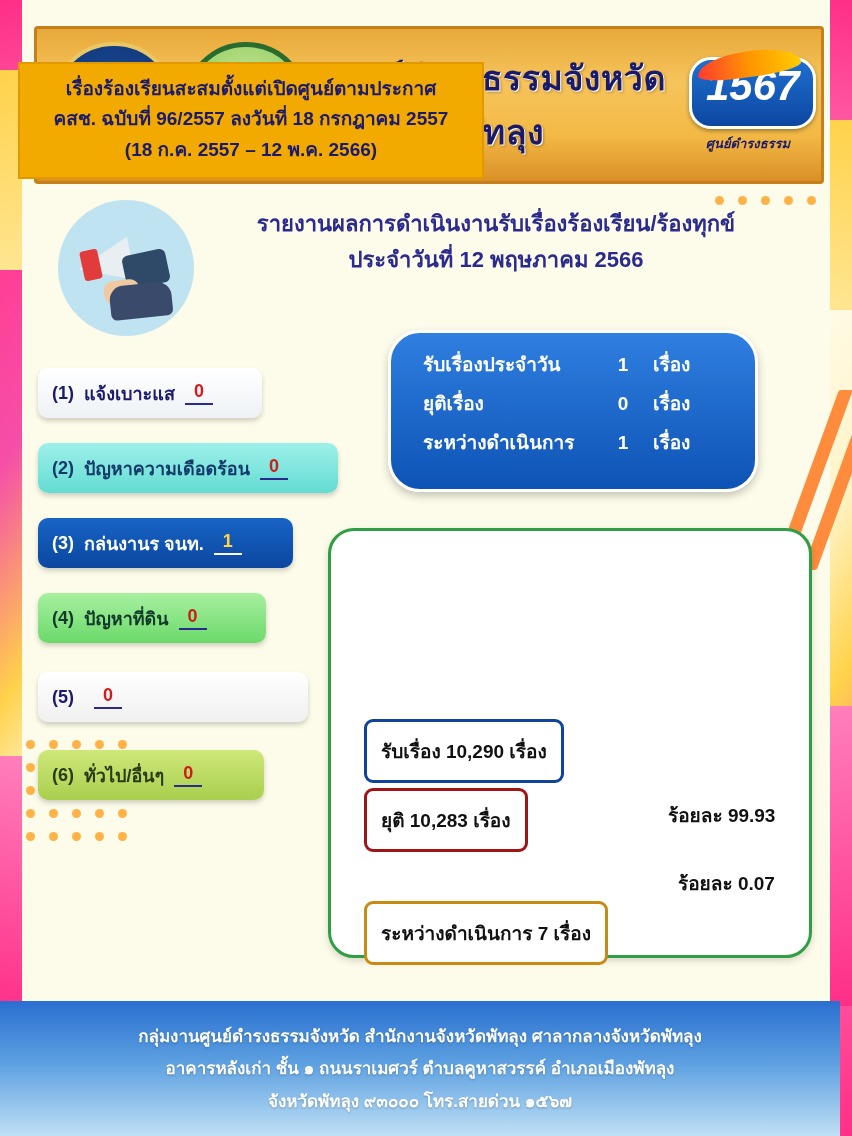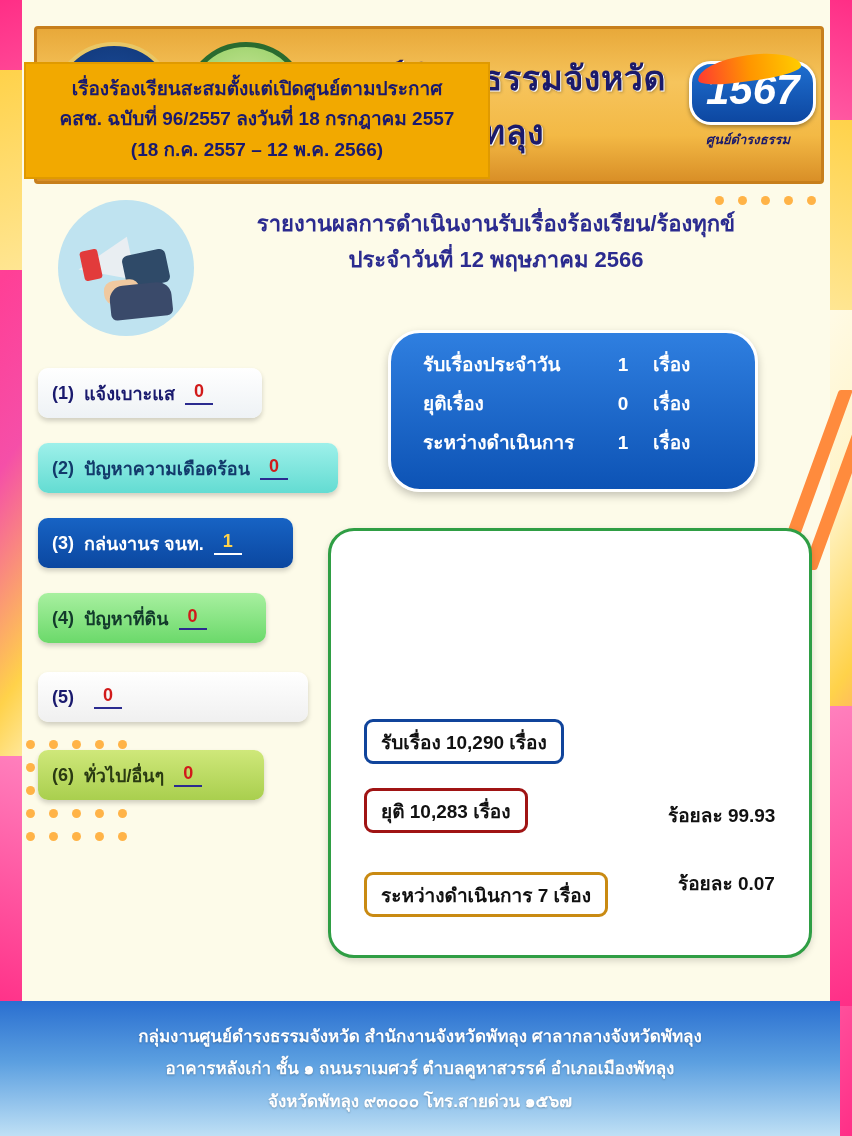--- a/index.html
+++ b/index.html
@@ -127,21 +127,21 @@
     text-align: center;
     position: relative;
   }
   .logo1567 .num {
     display:inline-block;
     font-size: 42px; font-weight: bold; font-style: italic;
     color: #fff;
     background: linear-gradient(180deg,#1f6fd0,#0d47a1);
     border: 3px solid #fff;
     border-radius: 22px;
-    padding: 2px 14px 8px;
+    padding: 2px 14px 16px;
     box-shadow: 0 2px 4px rgba(0,0,0,.35);
   }
   .logo1567 .swoosh {
     position: absolute; top: -6px; left: 8px;
     width: 104px; height: 26px;
     background: linear-gradient(90deg,#ff3b30 0%,#ff9500 50%,#ffcc00 100%);
     border-radius: 50% 50% 40% 40% / 70% 70% 30% 30%;
     transform: rotate(-8deg);
   }
   .logo1567 .sub {
@@ -252,21 +252,21 @@
     position: absolute;
     left: 328px; top: 528px;
     width: 484px; height: 430px;
     background: #ffffff;
     border: 3px solid #2f9e44;
     border-radius: 26px;
     box-shadow: 0 3px 7px rgba(0,0,0,.15);
   }
   .cumu-head {
     position: absolute;
-    left: 24px; top: 62px;
+    left: 18px; top: 62px;
     width: 466px;
     background: #f2a900;
     border: 2px solid #e09a00;
     padding: 10px 8px 12px;
     text-align: center;
     color: #1a1a6e;
     font-size: 19px;
     font-weight: bold;
     line-height: 1.6;
   }
@@ -275,26 +275,26 @@
     border-width: 3px;
     border-style: solid;
     border-radius: 9px;
     background: #ffffff;
     font-size: 19px;
     font-weight: bold;
     color: #111;
     display: flex;
     align-items: center;
     padding: 0 14px;
-    height: 45px;
+    height: 64px;
     white-space: nowrap;
   }
   .sb1 { left: 364px; top: 719px; border-color: #10449b; }
   .sb2 { left: 364px; top: 788px; border-color: #a01414; }
-  .sb3 { left: 364px; top: 872px; border-color: #c98a12; }
+  .sb3 { left: 364px; top: 901px; border-color: #c98a12; }
   .pct {
     position: absolute;
     font-size: 19px;
     font-weight: bold;
     color: #111;
     white-space: nowrap;
   }
   .pc2 { left: 668px; top: 800px; }
   .pc3 { left: 678px; top: 868px; }
 

